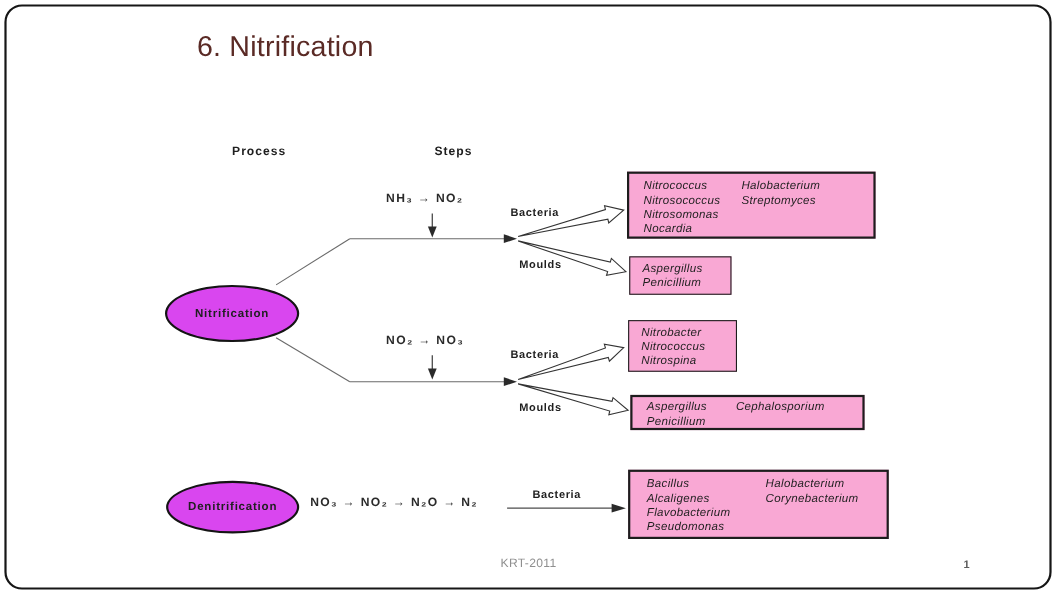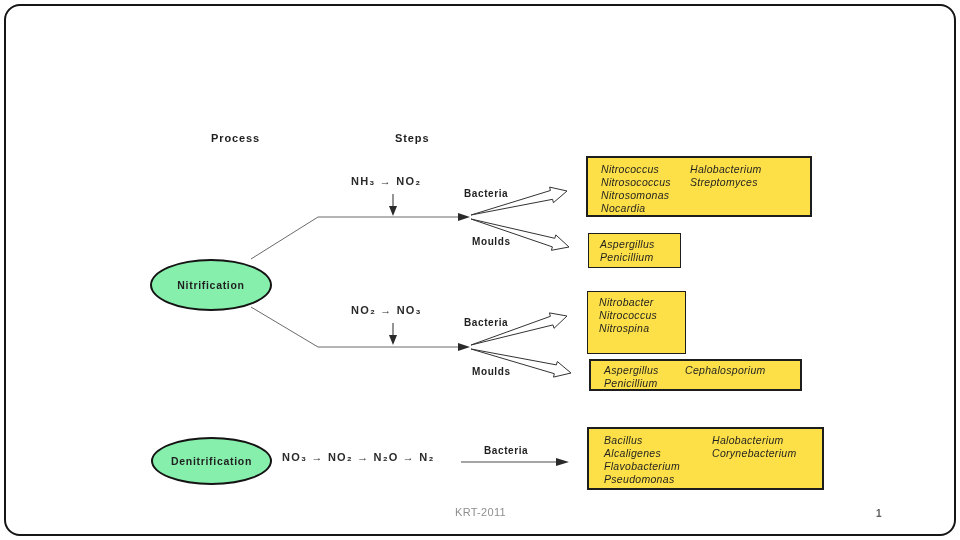--- a/index.html
+++ b/index.html
@@ -22,28 +22,28 @@
   .diag-label{
     position:absolute;font-size:10px;font-weight:700;color:#1f1f1f;
     letter-spacing:0.6px;white-space:nowrap;
   }
   .formula{
     position:absolute;font-size:11px;font-weight:700;color:#2a2a2a;
     letter-spacing:1.2px;white-space:nowrap;
   }
   .ellipse{
     position:absolute;border:2px solid #141414;border-radius:50%;
-    display:flex;align-items:center;justify-content:center;background:#86efac;
+    display:flex;align-items:center;justify-content:center;background:#d946ef;
   }
   .ellipse span{
     font-size:10.5px;font-weight:700;color:#1f1f1f;letter-spacing:0.7px;white-space:nowrap;
   }
   .mbox{
-    position:absolute;background:#fde047;border:1px solid #1d1d1d;
-    display:flex;box-sizing:border-box;margin-left:16px;
+    position:absolute;background:#f9a8d4;border:1px solid #1d1d1d;
+    display:flex;box-sizing:border-box;
   }
   .mbox.thick{border-width:2px;}
   .mbox .col{display:flex;flex-direction:column;}
   .mbox .col div{
     font-size:10.5px;font-style:italic;color:#1f1f1f;line-height:13px;
     letter-spacing:0.3px;white-space:nowrap;
   }
   .footer-text{
     position:absolute;left:455px;top:506px;font-size:11px;color:#8f8f8f;letter-spacing:0.3px;
   }
@@ -52,20 +52,21 @@
   }
   svg.connectors{position:absolute;left:0;top:0;pointer-events:none;}
 </style>
 </head>
 <body>
 
 <div class="slide">
 
   <div class="slide-frame"></div>
 
+  <div class="title-line" style="top:27px;">6. Nitrification</div>
 
   <div class="diag-header" style="left:179px;top:132px;">Process</div>
   <div class="diag-header" style="left:363px;top:132px;">Steps</div>
   <div class="diag-header" style="left:629px;top:132px;margin-top:36px;">Microorganisms</div>
 
   <svg class="connectors" width="960" height="540" viewBox="0 0 960 540">
 
     <g>
       <line x1="393" y1="194" x2="393" y2="207" stroke="#4d4d4d" stroke-width="1.2"></line>
       <polygon points="393,216 389,206 397,206" fill="#2a2a2a"></polygon>
@@ -130,21 +131,21 @@
     </div>
   </div>
 
   <div class="mbox" style="left:572px;top:233px;width:93px;height:35px;padding:4px 0 0 11px;">
     <div class="col">
       <div>Aspergillus</div>
       <div>Penicillium</div>
     </div>
   </div>
 
-  <div class="mbox" style="left:571px;top:291px;width:99px;height:63px;padding:4px 0 0 11px;">
+  <div class="mbox" style="left:571px;top:291px;width:99px;height:47px;padding:4px 0 0 11px;">
     <div class="col">
       <div>Nitrobacter</div>
       <div>Nitrococcus</div>
       <div>Nitrospina</div>
     </div>
   </div>
 
   <div class="mbox thick" style="left:573px;top:359px;width:213px;height:32px;padding:3px 0 0 13px;">
     <div class="col" style="width:81px;">
       <div>Aspergillus</div>

